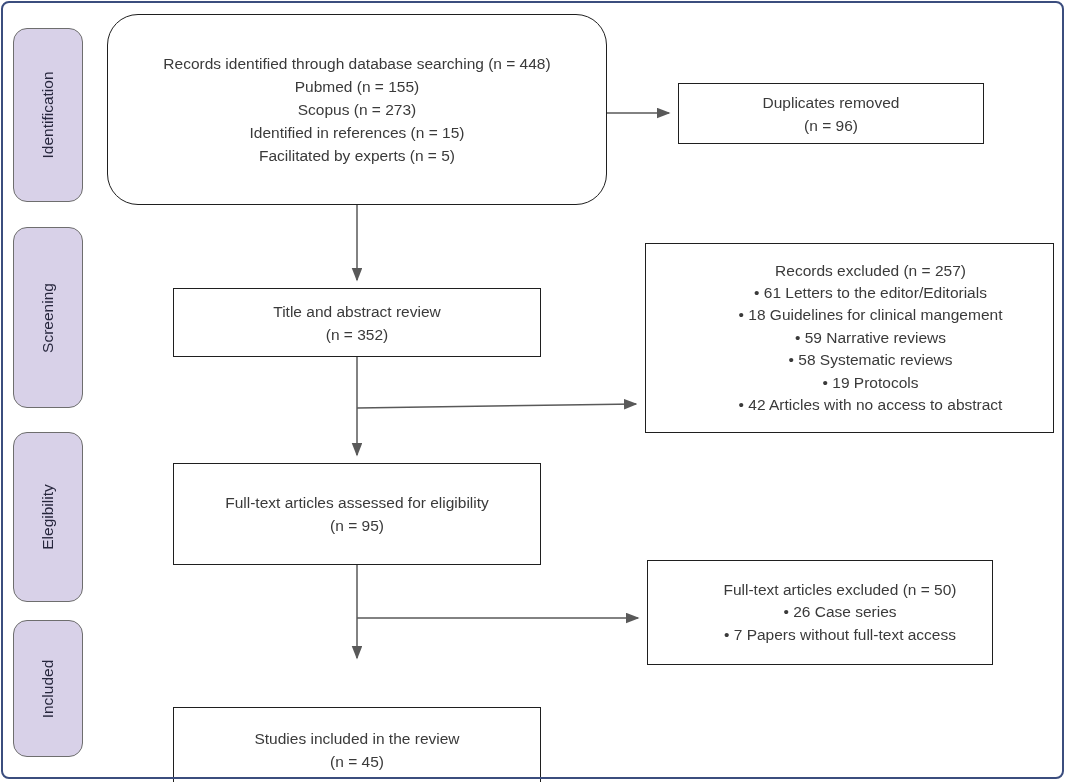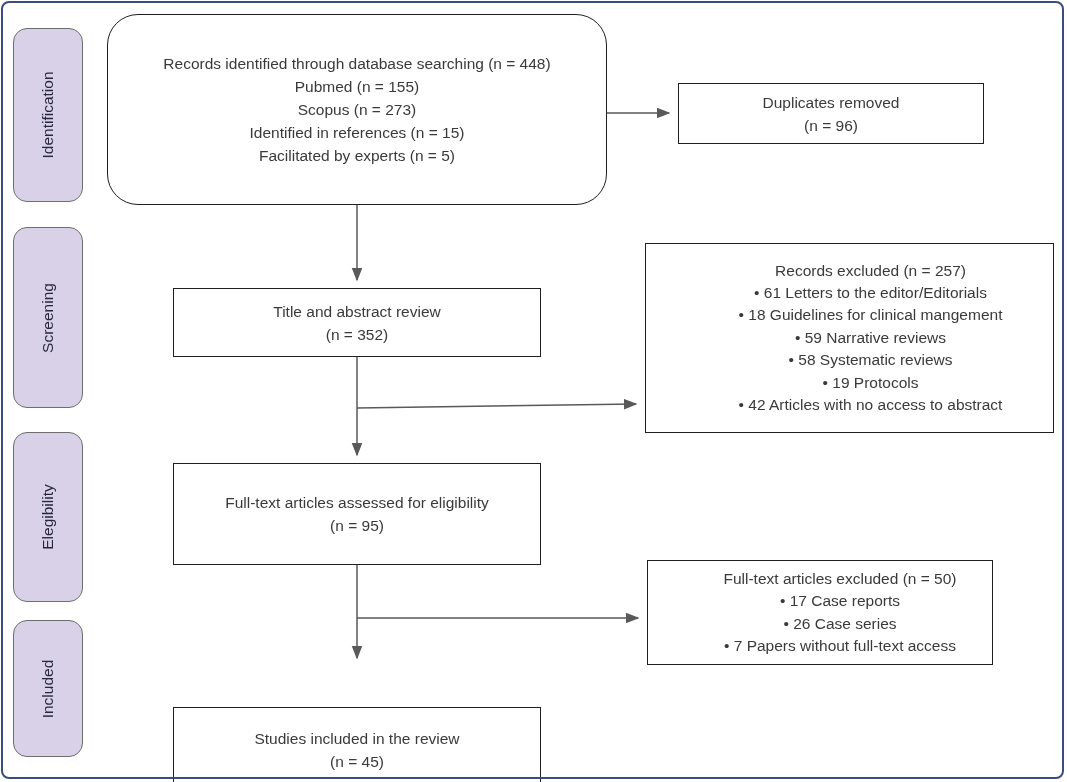--- a/index.html
+++ b/index.html
@@ -112,21 +112,20 @@
     <div class="bullet">42 Articles with no access to abstract</div>
   </div>
 
   <div class="box center box-fulltext-assessed">
     <div>Full-text articles assessed for eligibility</div>
     <div>(n = 95)</div>
   </div>
 
   <div class="box listing box-fulltext-excluded">
     <div>Full-text articles excluded (n = 50)</div>
-    <div class="bullet">17 Case reports</div>
     <div class="bullet">26 Case series</div>
     <div class="bullet">7 Papers without full-text access</div>
   </div>
 
   <div class="box center box-included">
     <div>Studies included in the review</div>
     <div>(n = 45)</div>
   </div>
 
   <svg class="arrows" width="1067" height="782">

